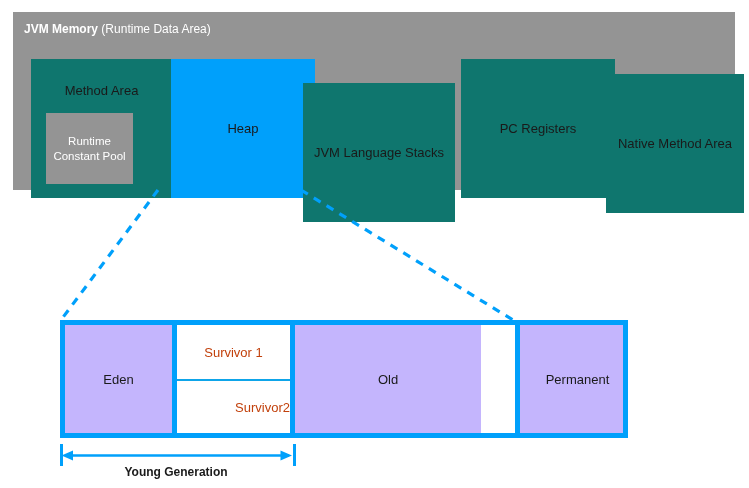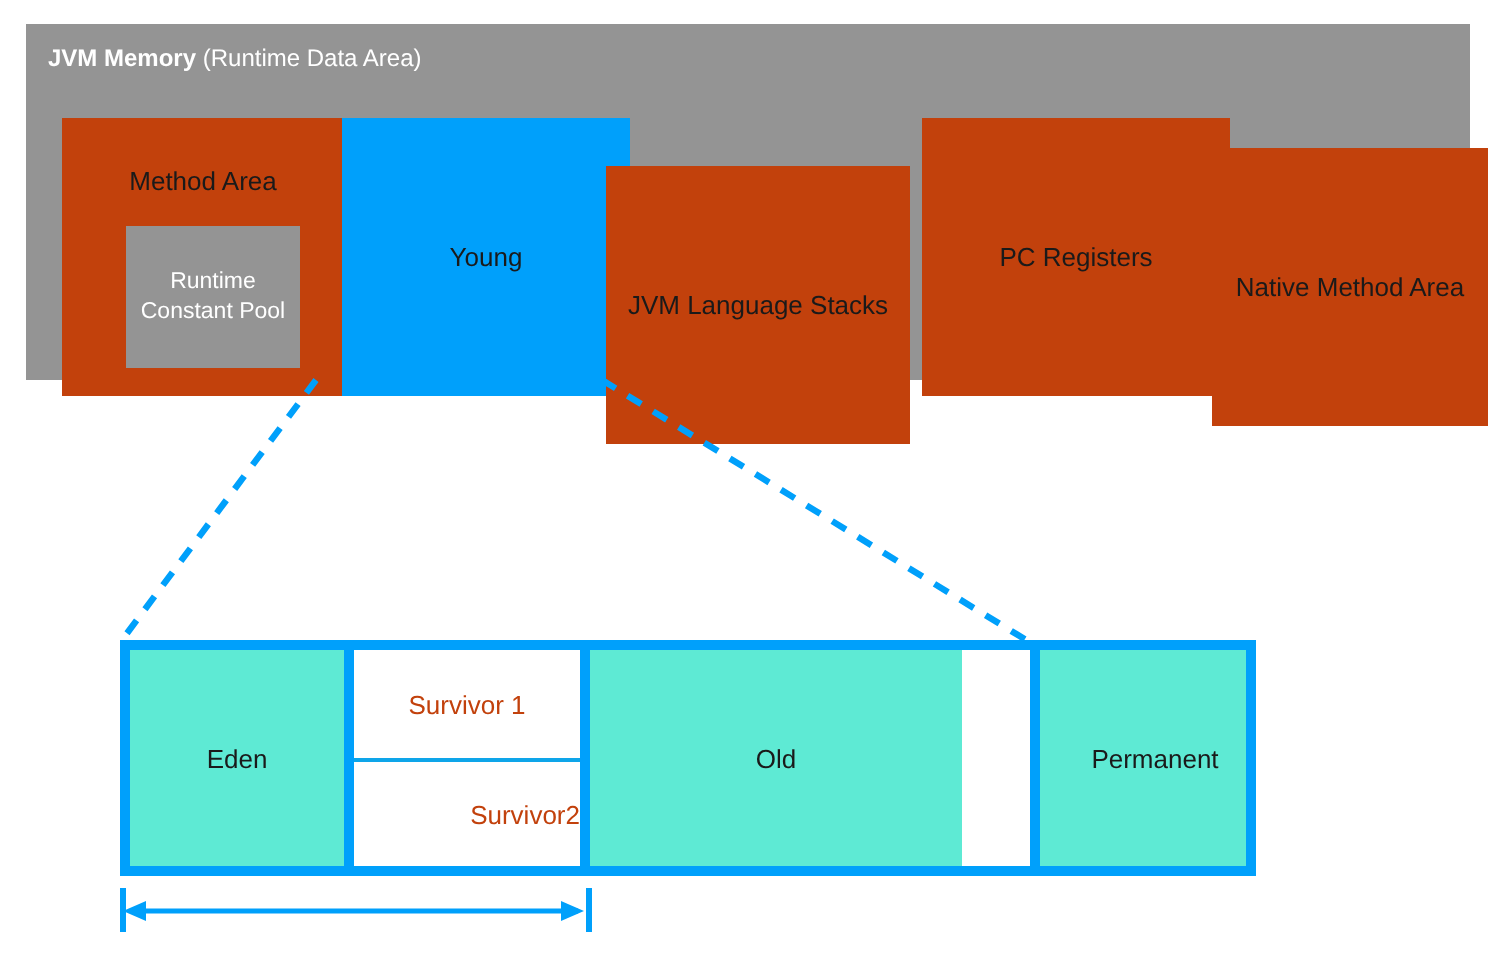--- a/index.html
+++ b/index.html
@@ -48,21 +48,21 @@
     position: absolute;
     left: 18px;
     top: 47px;
     width: 713px;
     height: 139px;
   }
   .region {
     position: absolute;
     top: 0;
     height: 139px;
-    background: #c2410c;
+    background: #0f766e;
     box-sizing: border-box;
     display: flex;
     align-items: center;
     justify-content: center;
     text-align: center;
     font-size: 13px;
     color: #1a1a1a;
     line-height: 17px;
   }
   .region.heap {
@@ -76,21 +76,21 @@
   .method-area-label {
     position: absolute;
     left: 0; right: 0;
     top: 23px;
     text-align: center;
     font-size: 13px;
     color: #1a1a1a;
   }
   .rcp-box {
     position: absolute;
-    left: 32px;
+    left: 15px;
     top: 54px;
     width: 87px;
     height: 71px;
     background: #949494;
     display: flex;
     align-items: center;
     justify-content: center;
     text-align: center;
     color: #ffffff;
     font-size: 11.5px;
@@ -121,21 +121,21 @@
     position: absolute;
     top: 0;
     height: 108px;
     box-sizing: border-box;
     display: flex;
     align-items: center;
     justify-content: center;
     text-align: center;
     font-size: 13px;
     color: #1a1a1a;
-    background: #5eead4;
+    background: #c4b5fd;
   }
   .gen.with-left-rule { border-left: 5px solid #00a0fb; padding-left: 12px; }
 
   .survivor-stack {
     position: absolute;
     top: 0;
     height: 108px;
     box-sizing: border-box;
     border-left: 5px solid #00a0fb;
     border-right: 5px solid #00a0fb;
@@ -186,21 +186,21 @@
     <div class="region-row">
 
       <div class="region method-area" style="left:0px; width:141px;">
         <div class="method-area-label">Method Area</div>
         <div class="rcp-box">
           <span>Runtime Constant Pool</span>
         </div>
       </div>
 
       <div class="region heap" style="left:140px; width:144px;">
-        <span>Young</span>
+        <span>Heap</span>
       </div>
 
       <div class="region" style="left:272px; width:152px;margin-top:24px;">
         <span>JVM Language Stacks</span>
       </div>
 
       <div class="region" style="left:430px; width:154px;">
         <span>PC Registers</span>
       </div>
 
@@ -247,15 +247,16 @@
       <line x1="3.5" y1="1" x2="3.5" y2="23" stroke="#00a0fb" stroke-width="3"></line>
 
       <line x1="236.5" y1="1" x2="236.5" y2="23" stroke="#00a0fb" stroke-width="3"></line>
 
       <line x1="7" y1="12.5" x2="231" y2="12.5" stroke="#00a0fb" stroke-width="2.6"></line>
 
       <polygon points="3.5,12.5 15,7.5 15,17.5" fill="#00a0fb"></polygon>
 
       <polygon points="234,12.5 222.5,7.5 222.5,17.5" fill="#00a0fb"></polygon>
     </svg>
+    <div class="measure-label">Young Generation</div>
   </div>
 
 </div>
 
 </body></html>

